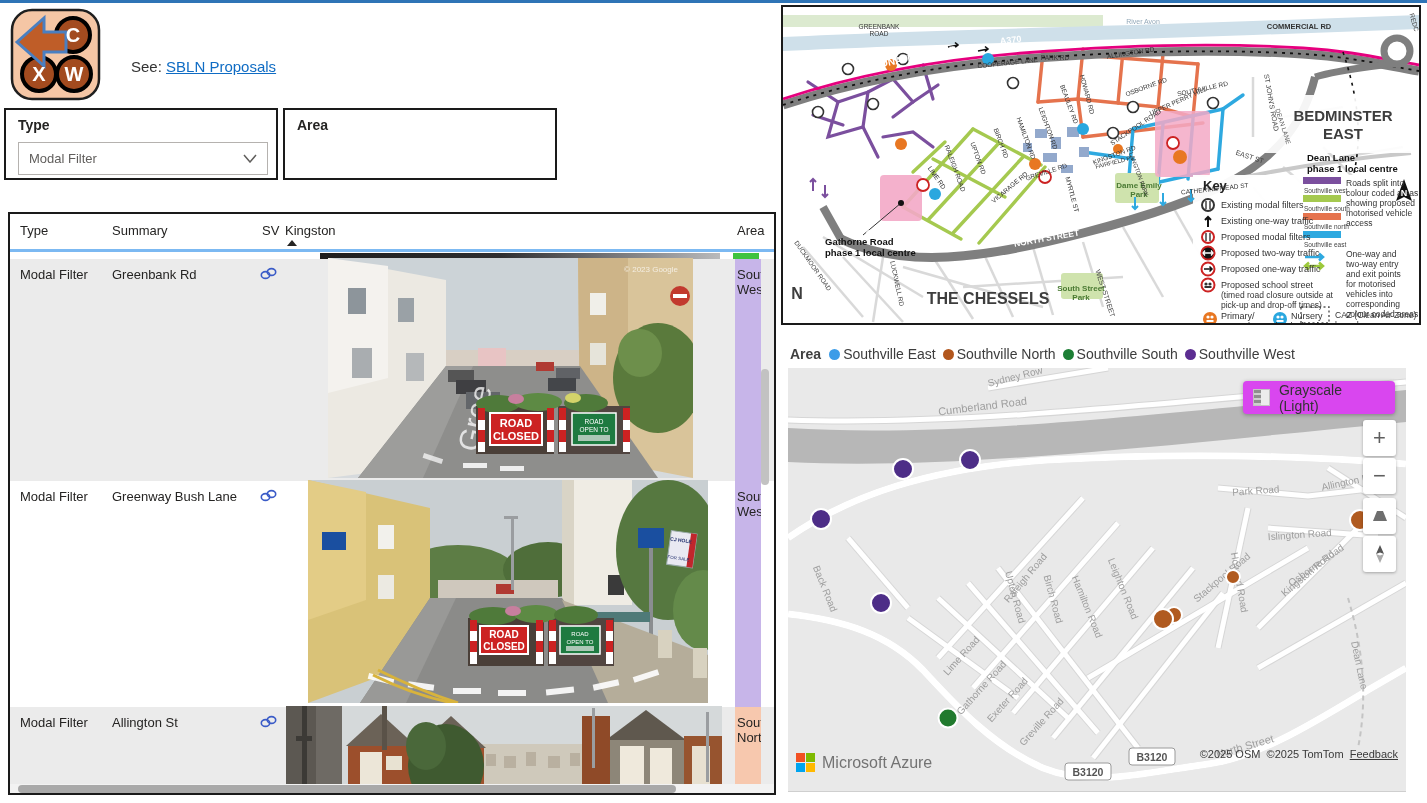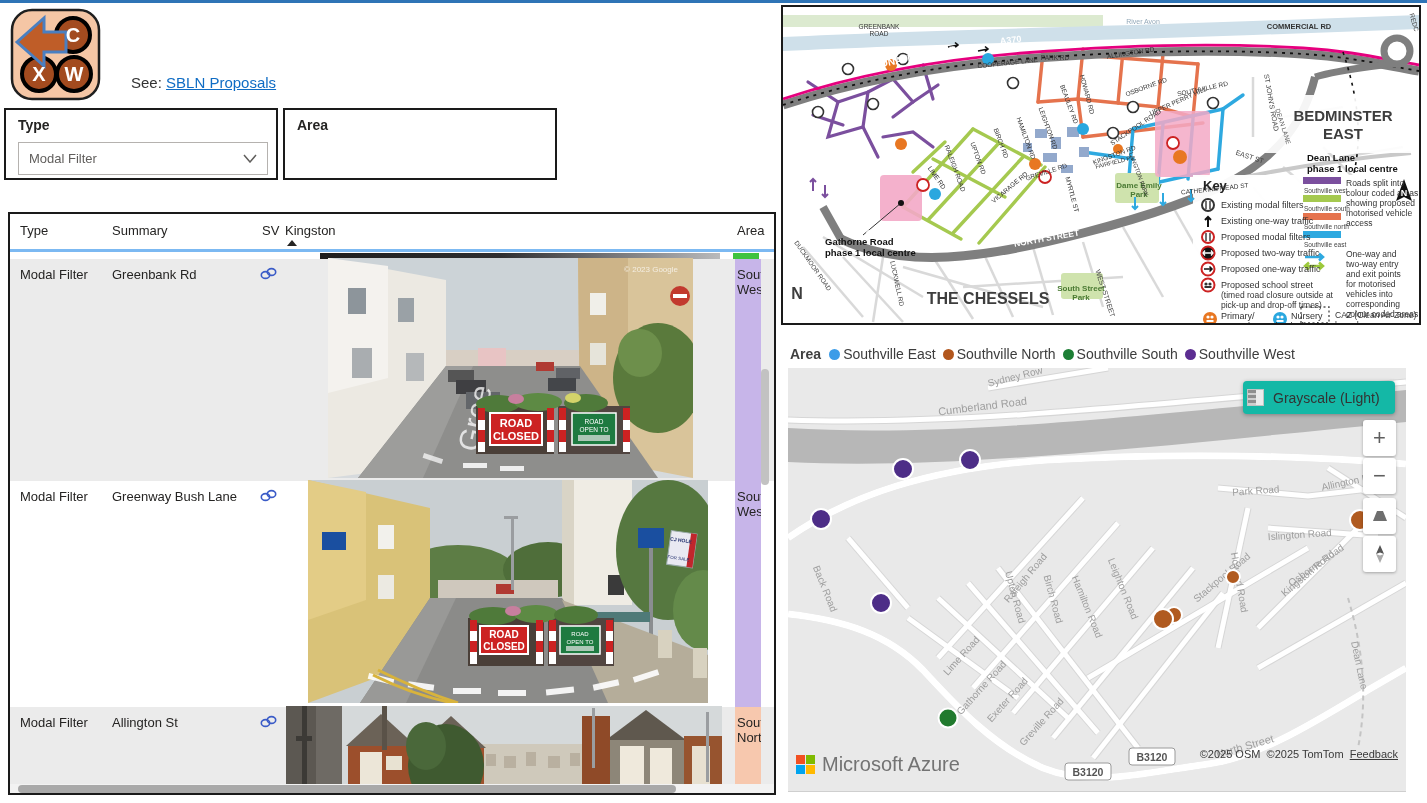--- a/index.html
+++ b/index.html
@@ -6,21 +6,21 @@
   html,body { background:#fff; }
   body { font-family:"Liberation Sans", sans-serif; }
   #app { position:relative; width:1427px; height:803px; background:#fff; overflow:hidden; }
 
   .topbar { position:absolute; left:0; top:0; width:1427px; height:3px; background:#2e74b6; }
 
   
   .logo { position:absolute; left:10px; top:8px; width:91px; height:93px; }
   .page-title { position:absolute; left:130px; top:14px; font-size:26px; color:#1b1b1b; white-space:nowrap; }
   .page-title b { font-weight:bold; }
-  .see-line { position:absolute; left:131px; top:58px; font-size:15px; color:#333;margin-top:16px; }
+  .see-line { position:absolute; left:131px; top:58px; font-size:15px; color:#333; }
   .see-line a { color:#0f6cc4; text-decoration:underline; cursor:pointer; }
 
   
   .fcard { position:absolute; top:108px; width:274px; height:72px; border:2px solid #1a1a1a; background:#fff; }
   .fcard .flabel { position:absolute; left:12px; top:7px; font-size:14px; font-weight:bold; color:#252423; }
   .fcard .fselect { position:absolute; left:12px; top:32px; width:250px; height:33px; border:1px solid #b5b2af;
                     display:flex; align-items:center; padding:0 10px; font-size:13px; color:#605e5c; cursor:pointer; }
   .fcard .chev { margin-left:auto; width:14px; height:9px; }
 
   
@@ -43,31 +43,31 @@
   .ovpanel { position:absolute; left:781px; top:5px; width:640px; height:320px; border:2px solid #1a1a1a; background:#fff; overflow:hidden; }
 
   
   .legendrow { position:absolute; left:790px; top:344px; height:20px; display:flex; align-items:center; font-size:14px; color:#3c3c3c; }
   .legendrow .ltitle { font-weight:bold; color:#404040; margin-right:8px; }
   .legend-item { display:flex; align-items:center; margin-right:7px; }
   .legend-dot { width:11px; height:11px; border-radius:50%; margin-right:3px; }
 
   
   .azpanel { position:absolute; left:788px; top:368px; width:618px; height:424px; background:#e9e9e9; overflow:hidden; border-bottom:1px solid #cfcfcf; }
-  .style-btn { position:absolute; left:455px; top:13px; width:152px; height:33px; background:#14b8a6; border-radius:4px;
-               box-shadow:0 1px 4px rgba(0,0,0,.3); display:flex; align-items:center; padding:0 4px; gap:9px; font-size:14px; color:#333; cursor:pointer; }
+  .style-btn { position:absolute; left:455px; top:13px; width:152px; height:33px; background:#d946ef; border-radius:4px;
+               box-shadow:0 1px 4px rgba(0,0,0,.3); display:flex; align-items:center; padding:0 10px; gap:9px; font-size:14px; color:#333; cursor:pointer; }
   .style-ic { width:17px; height:17px; border:1px solid #c3c3c3; display:flex; }
   .style-ic .l { width:50%; background:repeating-linear-gradient(#8f8f8f 0 3px,#cfcfcf 3px 5px); }
   .style-ic .r { width:50%; background:#ececec; }
   .mapbtn { position:absolute; left:575px; width:33px; height:36px; background:#fff; border-radius:3px;
             box-shadow:0 1px 3px rgba(0,0,0,.3); display:flex; align-items:center; justify-content:center;
             font-size:22px; color:#5f5f5f; cursor:pointer; }
   .brand { position:absolute; left:8px; top:385px; display:flex; align-items:center; gap:7px; }
   .mslogo { width:19px; height:19px; display:grid; grid-template-columns:9px 9px; grid-template-rows:9px 9px; gap:1px; }
-  .brand .btxt { font-size:20px; color:#737373; }
+  .brand .btxt { font-size:16px; color:#737373; }
   .attrib { position:absolute; right:8px; top:380px; font-size:11px; color:#3a3a3a; white-space:nowrap; }
   .attrib a { color:#3a3a3a; text-decoration:underline; cursor:pointer; }
 
   svg text { font-family:"Liberation Sans", sans-serif; }
 </style>
 </head>
 <body>
 
 <div id="app">
   <div class="topbar"></div>

